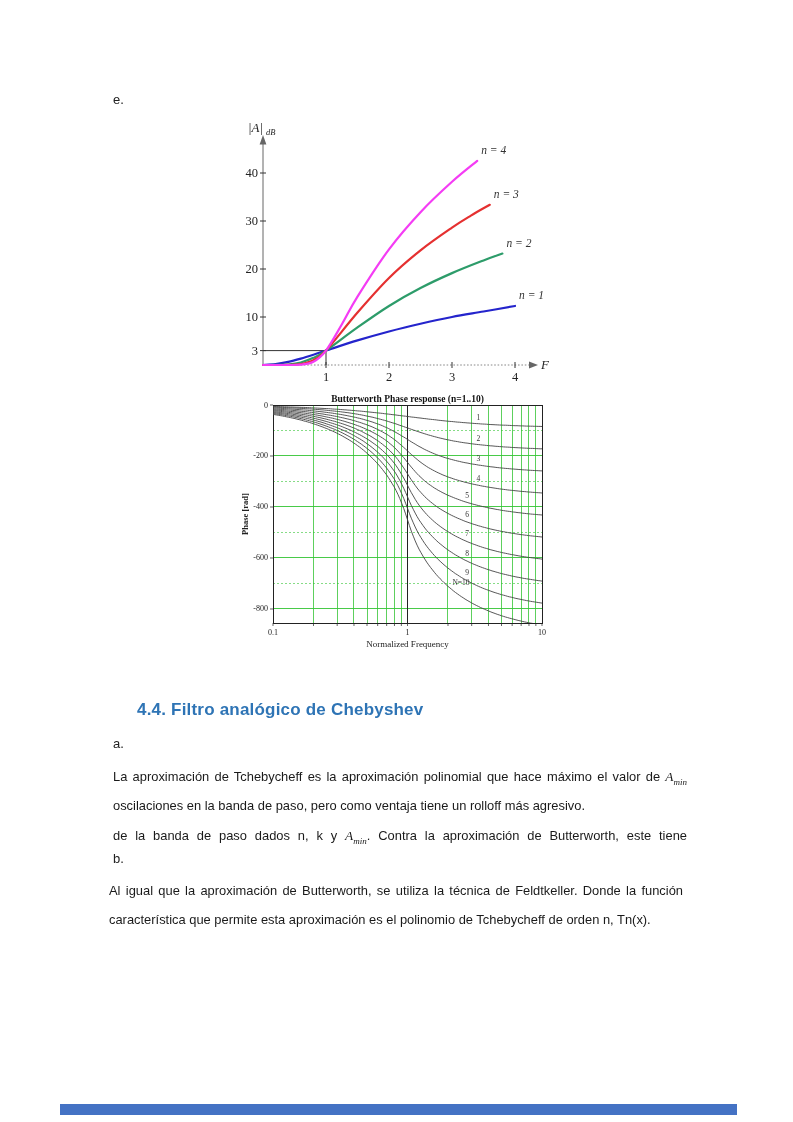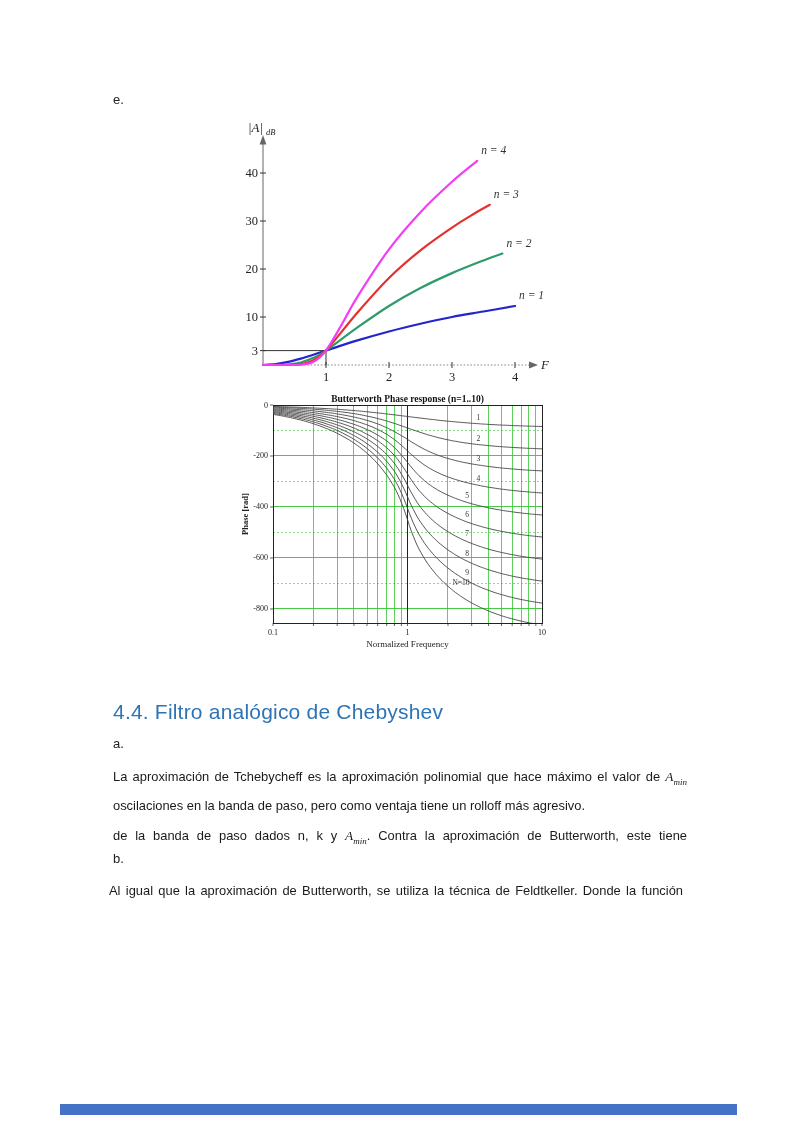--- a/index.html
+++ b/index.html
@@ -3,22 +3,23 @@
 <meta charset="utf-8">
 <style>
   html,body{margin:0;padding:0;}
   body{
     width:793px;height:1122px;position:relative;background:#ffffff;
     font-family:"Liberation Sans",sans-serif;color:#1a1a1a;overflow:hidden;
   }
   .abs{position:absolute;}
   .list-label{font-size:13px;color:#222;}
   .heading{
-    font-size:21px;font-weight:400;letter-spacing:.2px;
+    font-size:17px;font-weight:700;letter-spacing:.2px;
     font-family:"Liberation Sans",sans-serif;
+    margin-left:24px;
   }
   .para{width:574px;font-size:12.9px;line-height:21.4px;color:#1a1a1a;}
   .tline{text-align:justify;white-space:nowrap;margin-top:8px;}
   .tline.just{text-align-last:justify;}
   .tline span{white-space:normal;}
   .mvar{font-family:"Liberation Serif","DejaVu Serif",serif;font-style:italic;font-size:13.4px;}
   .mvar sub{font-size:9px;line-height:0;}
   .bottom-bar{height:11px;}
   svg text{font-family:"Liberation Serif","DejaVu Serif",serif;}
 </style>
@@ -161,15 +162,16 @@
 <div class="abs para" style="left:113px;top:758px;">
     <div class="tline just"><span>La aproximación de Tchebycheff es la aproximación polinomial que hace máximo el valor de </span><span class="mvar">A<sub>min</sub></span></div>
     <div class="tline"><span>oscilaciones en la banda de paso, pero como ventaja tiene un rolloff más agresivo.</span></div>
     <div class="tline just"><span>de la banda de paso dados n, k y </span><span class="mvar">A<sub>min</sub></span><span>. Contra la aproximación de Butterworth, este tiene</span></div>
   </div>
 
 <div class="abs list-label" style="left:113px;top:851px;">b.</div>
 
 <div class="abs para" style="left:109px;top:872px;">
     <div class="tline just"><span>Al igual que la aproximación de Butterworth, se utiliza la técnica de Feldtkeller. Donde la función</span></div>
+    <div class="tline"><span>característica que permite esta aproximación es el polinomio de Tchebycheff de orden n, Tn(x).</span></div>
   </div>
 
 <div class="abs bottom-bar" style="left: 60px; top: 1104px; width: 677px; background: rgb(68, 114, 196);" id="bottomBar"></div>
 
 </body></html>

